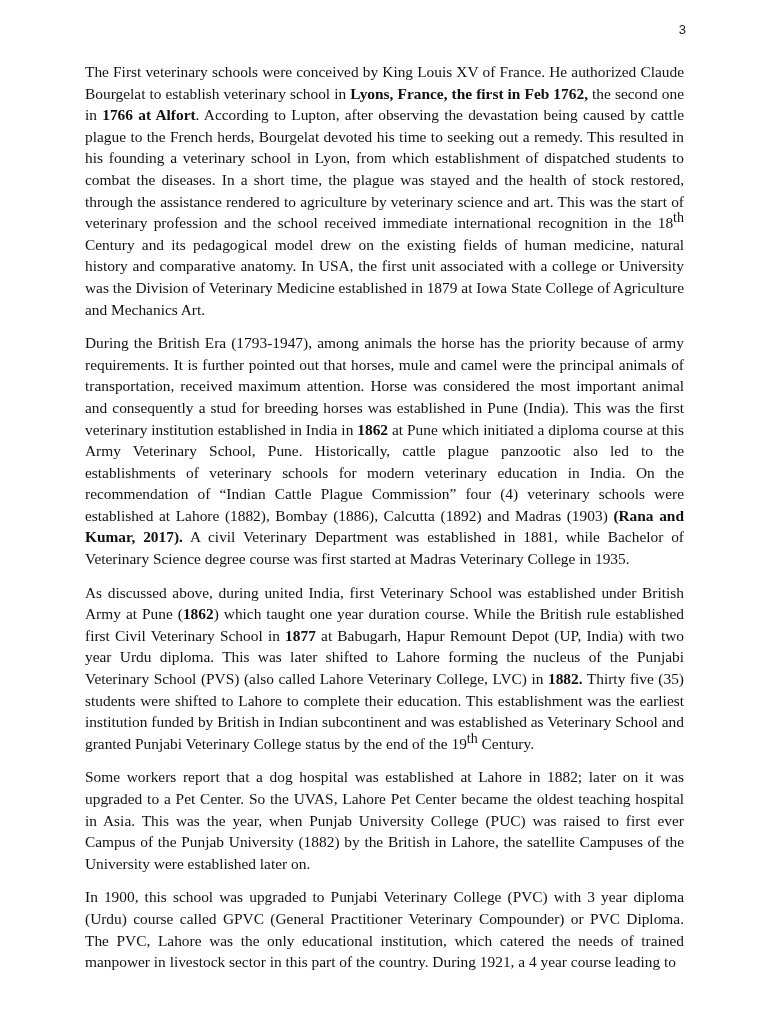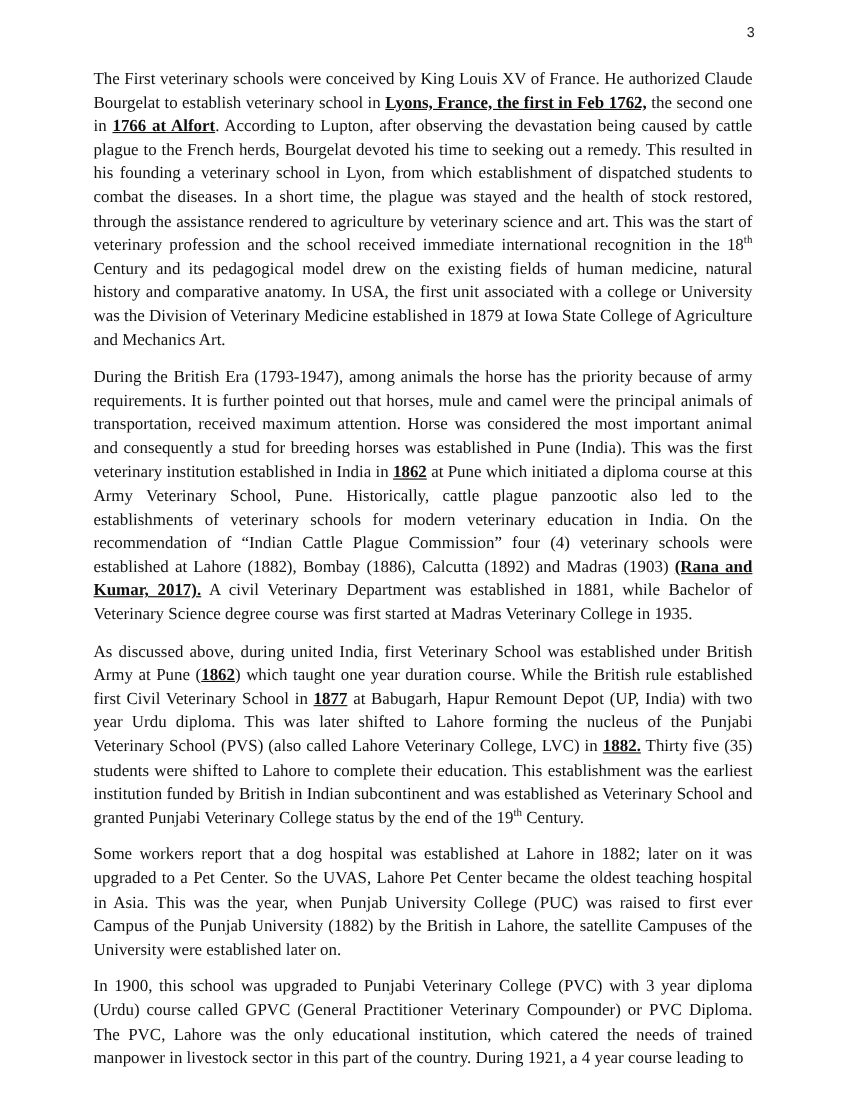--- a/index.html
+++ b/index.html
@@ -16,22 +16,22 @@
   }
   .body-text {
     position: absolute; left: 85px; top: 61px; width: 599px;
   }
   .para {
     margin: 0 0 12px 0;
     font-size: 15.4px;
     line-height: 21.6px;
     text-align: justify;
   }
-  .para b { font-weight: bold; text-decoration: underline; }
-  sup { font-size: 10px; line-height: 0; vertical-align: 6px; }
+  .para b { font-weight: bold; }
+  sup { font-size: 14px; line-height: 0; vertical-align: 6px; }
 </style>
 </head>
 <body>
 
 <div class="page">
   <div class="page-number">3</div>
 
   <div class="body-text">
 
     <p class="para"><span>The First veterinary schools were conceived by King Louis XV of France. He authorized Claude Bourgelat to establish veterinary school in </span><b>Lyons, France, the first in Feb 1762,</b><span> the second one in </span><b>1766 at Alfort</b><span>. According to Lupton, after observing the devastation being caused by cattle plague to the French herds, Bourgelat devoted his time to seeking out a remedy. This resulted in his founding a veterinary school in Lyon, from which establishment of dispatched students to combat the diseases. In a short time, the plague was stayed and the health of stock restored, through the assistance rendered to agriculture by veterinary science and art. This was the start of veterinary profession and the school received immediate international recognition in the 18</span><sup>th</sup><span> Century and its pedagogical model drew on the existing fields of human medicine, natural history and comparative anatomy. In USA, the first unit associated with a college or University was the Division of Veterinary Medicine established in 1879 at Iowa State College of Agriculture and Mechanics Art.</span></p>

